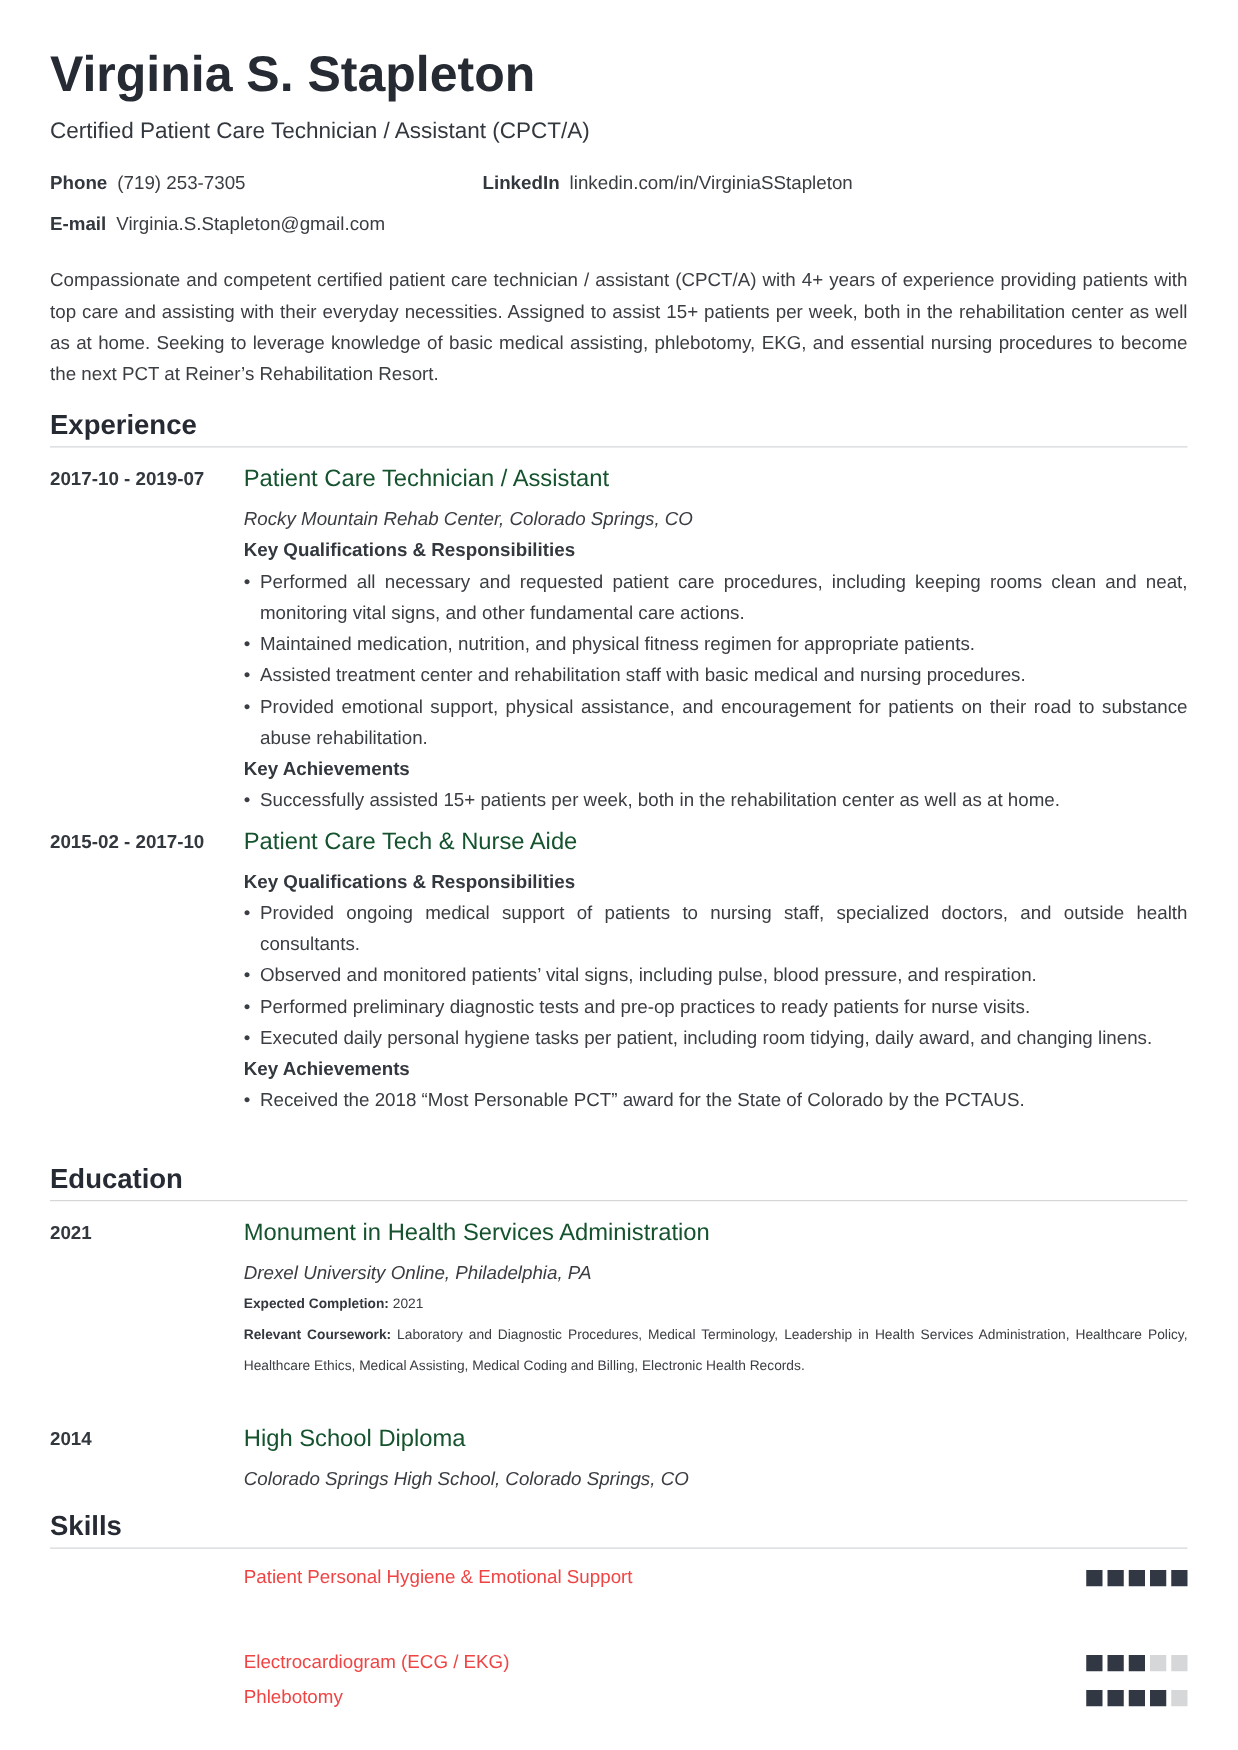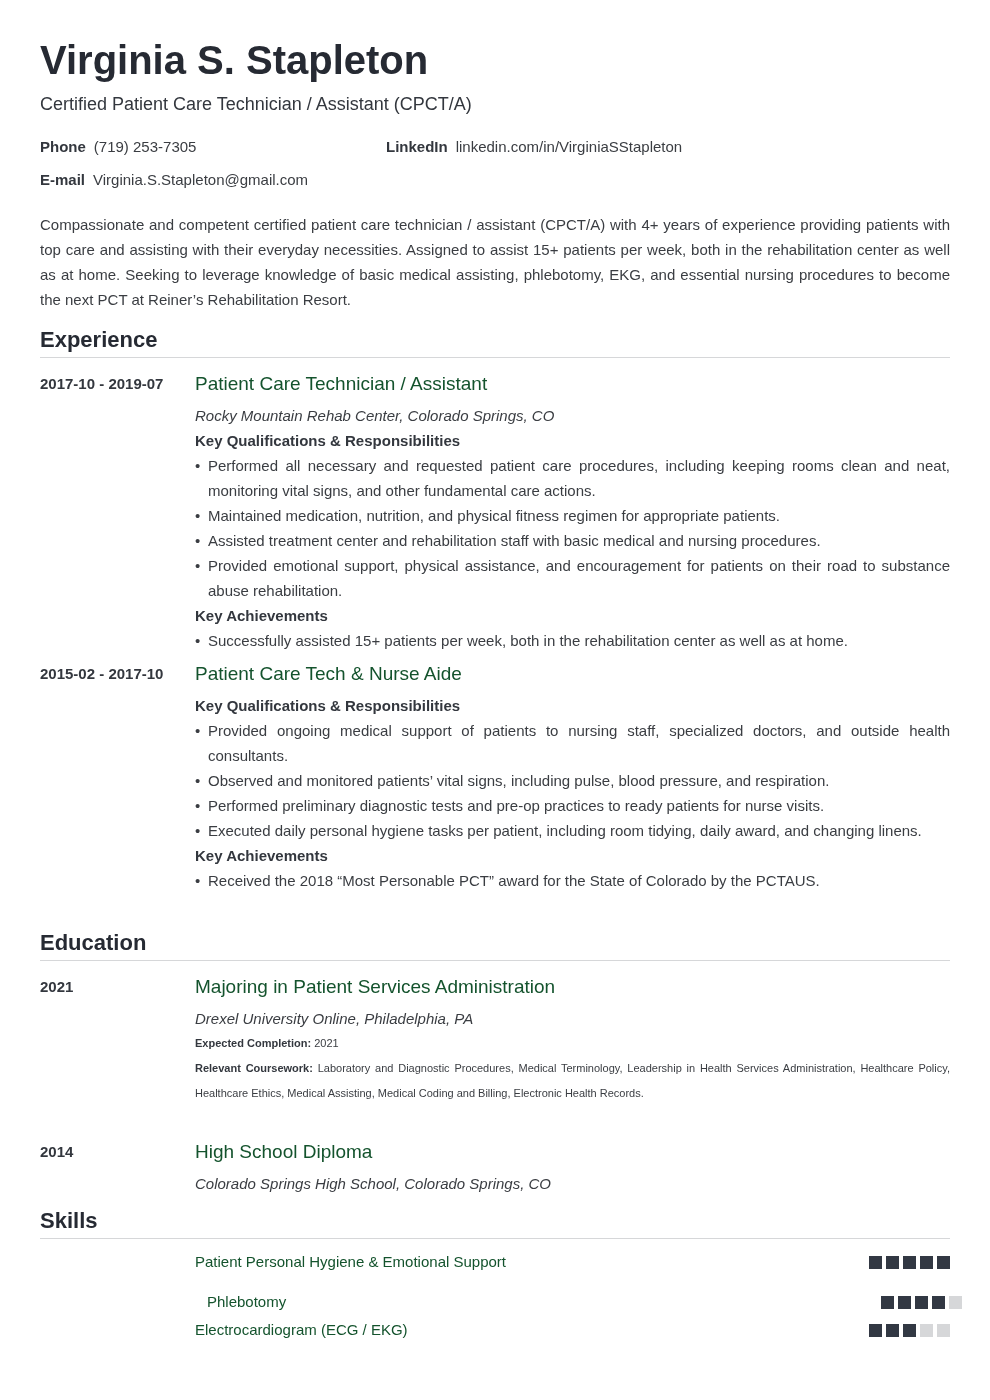--- a/index.html
+++ b/index.html
@@ -33,21 +33,21 @@
     .body { position: absolute; left: 155px; top: 0; width: 755px; }
     .role { font-size: 19px; font-weight: normal; color: #14532d; line-height: 20px; margin: 0 0 9px 0; }
     .org { font-size: 15px; font-style: italic; color: #3a3d42; line-height: 25px; }
     .subh { font-size: 15px; font-weight: bold; color: #33373e; line-height: 25px; }
     .text { font-size: 11px; line-height: 25px; color: #3a3d42; text-align: justify; }
     .text b { color: #33373e; }
     ul { margin: 0; padding: 0; list-style: none; }
     li { position: relative; padding-left: 13px; font-size: 15px; line-height: 25px; text-align: justify; color: #3a3d42; }
     li .bullet { position: absolute; left: 0; top: 0; }
     .skill-row { position: absolute; left: 195px; width: 755px; height: 20px; }
-    .skill-name { position: absolute; left: 0; top: 0; font-size: 15px; line-height: 20px; color: #14532d; }
+    .skill-name { position: absolute; left: 0; top: 0; font-size: 15px; line-height: 20px; color: #ef4444; }
     .dots { position: absolute; right: 0; top: 4px; display: flex; gap: 4px; }
     .dot { width: 13px; height: 13px; background: #d6d7d9; }
     .dot.on { background: #323843; }
   </style>
 </head>
 <body>
 
 <div class="page">
 
   <h1 class="name">Virginia S. Stapleton</h1>
@@ -102,21 +102,21 @@
         <li><span class="bullet">•</span><span>Received the 2018 “Most Personable PCT” award for the State of Colorado by the PCTAUS.</span></li>
       </ul>
     </div>
   </div>
 
   <div class="section-h" style="top:929px;">Education</div>
 
   <div class="entry" style="top:977px;">
     <div class="date">2021</div>
     <div class="body">
-      <div class="role">Majoring in Patient Services Administration</div>
+      <div class="role">Monument in Health Services Administration</div>
       <div class="org">Drexel University Online, Philadelphia, PA</div>
       <div class="text"><b>Expected Completion:</b> <span>2021</span></div>
       <div class="text"><b>Relevant Coursework:</b> <span>Laboratory and Diagnostic Procedures, Medical Terminology, Leadership in Health Services Administration, Healthcare Policy, Healthcare Ethics, Medical Assisting, Medical Coding and Billing, Electronic Health Records.</span></div>
     </div>
   </div>
 
   <div class="entry" style="top:1142px;">
     <div class="date">2014</div>
     <div class="body">
       <div class="role">High School Diploma</div>
@@ -129,21 +129,21 @@
   <div class="skill-row" style="top:1252px;">
     <span class="skill-name">Patient Personal Hygiene &amp; Emotional Support</span>
     <div class="dots">
         <span class="dot on"></span>
         <span class="dot on"></span>
         <span class="dot on"></span>
         <span class="dot on"></span>
         <span class="dot on"></span>
       </div>
   </div>
-  <div class="skill-row" style="top:1292px;margin-left:12px;">
+  <div class="skill-row" style="top:1348px;">
     <span class="skill-name">Phlebotomy</span>
     <div class="dots">
         <span class="dot on"></span>
         <span class="dot on"></span>
         <span class="dot on"></span>
         <span class="dot on"></span>
         <span class="dot"></span>
       </div>
   </div>
   <div class="skill-row" style="top:1320px;text-align:center;">

